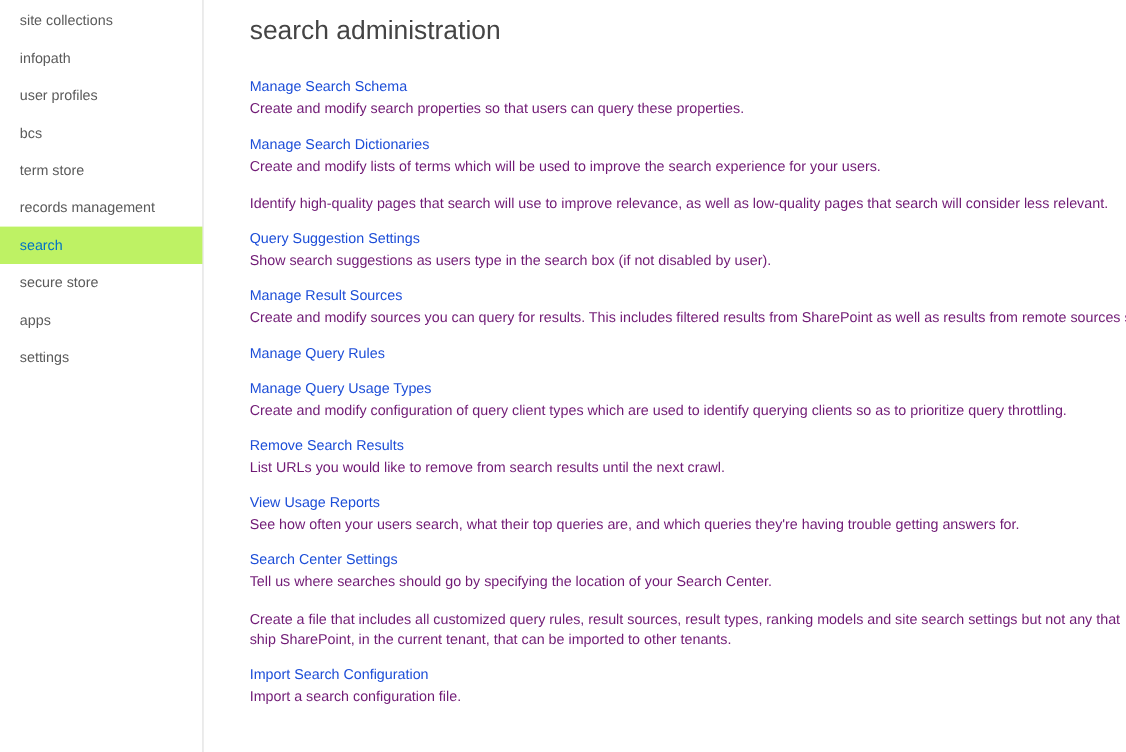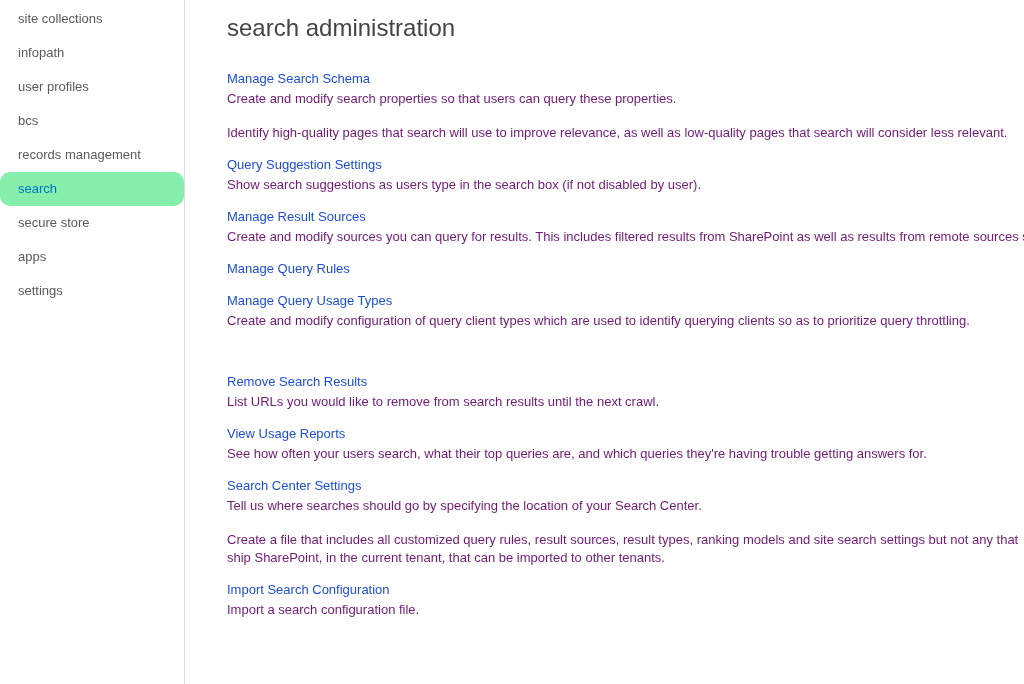--- a/index.html
+++ b/index.html
@@ -23,23 +23,22 @@
     box-sizing: border-box;
   }
   .sidebar-item {
     padding: 8px 18px;
     font-size: 13px;
     color: #5a5a5a;
     cursor: pointer;
     line-height: 18px;
   }
   .sidebar-item.selected {
-    background: #86efac;
+    background: #bef264;
     color: #0072c6;
-    border-radius: 10px;
   }
   .main {
     flex: 1;
     padding: 8px 0 16px 42px;
     box-sizing: border-box;
     overflow: hidden;
   }
   .page-title {
     font-size: 24px;
     font-weight: 300;
@@ -70,52 +69,57 @@
 </style>
 </head>
 <body>
 
 <div class="page">
   <div class="sidebar" id="sidebar">
       <div class="sidebar-item">site collections</div>
       <div class="sidebar-item">infopath</div>
       <div class="sidebar-item">user profiles</div>
       <div class="sidebar-item">bcs</div>
+      <div class="sidebar-item">term store</div>
       <div class="sidebar-item">records management</div>
       <div class="sidebar-item selected">search</div>
       <div class="sidebar-item">secure store</div>
       <div class="sidebar-item">apps</div>
       <div class="sidebar-item">settings</div>
     </div>
   <div class="main">
     <h1 class="page-title">search administration</h1>
     <div class="items" id="items">
         <div style="position: relative;">
           <div class="item-title">Manage Search Schema</div>
           <div class="item-desc">Create and modify search properties so that users can query these properties.</div>
+        </div>
+        <div style="position: relative;">
+          <div class="item-title">Manage Search Dictionaries</div>
+          <div class="item-desc">Create and modify lists of terms which will be used to improve the search experience for your users.</div>
         </div>
         <div style="position: relative;">
           <div class="item-desc">Identify high-quality pages that search will use to improve relevance, as well as low-quality pages that search will consider less relevant.</div>
         </div>
         <div style="position: relative;">
           <div class="item-title">Query Suggestion Settings</div>
           <div class="item-desc">Show search suggestions as users type in the search box (if not disabled by user).</div>
         </div>
         <div style="position: relative;">
           <div class="item-title">Manage Result Sources</div>
           <div class="item-desc">Create and modify sources you can query for results. This includes filtered results from SharePoint as well as results from remote sources such</div>
         </div>
         <div style="position: relative;">
           <div class="item-title">Manage Query Rules</div>
         </div>
         <div style="position: relative;">
           <div class="item-title">Manage Query Usage Types</div>
           <div class="item-desc">Create and modify configuration of query client types which are used to identify querying clients so as to prioritize query throttling.</div>
         </div>
-        <div style="position: relative; margin-top: 29px;">
+        <div style="position: relative;">
           <div class="item-title">Remove Search Results</div>
           <div class="item-desc">List URLs you would like to remove from search results until the next crawl.</div>
         </div>
         <div style="position: relative;">
           <div class="item-title">View Usage Reports</div>
           <div class="item-desc">See how often your users search, what their top queries are, and which queries they're having trouble getting answers for.</div>
         </div>
         <div style="position: relative;">
           <div class="item-title">Search Center Settings</div>
           <div class="item-desc">Tell us where searches should go by specifying the location of your Search Center.</div>

